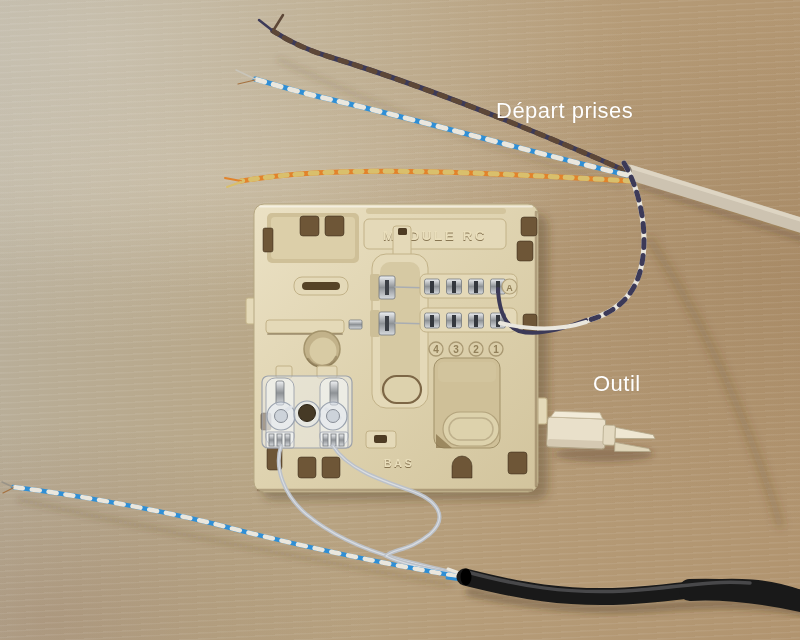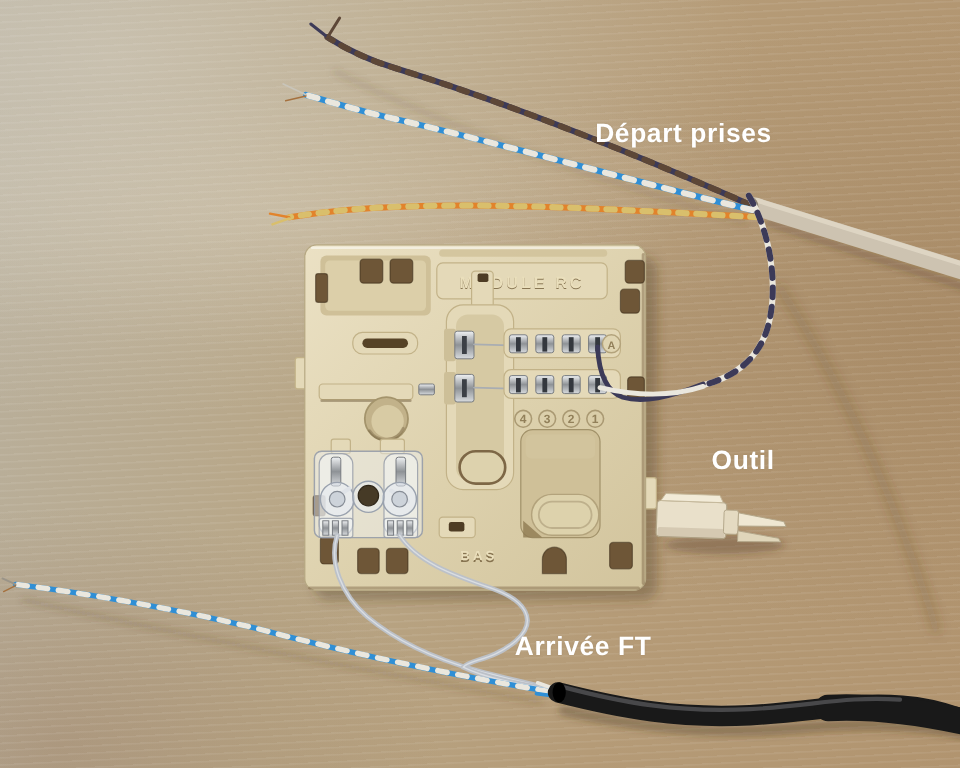--- a/index.html
+++ b/index.html
@@ -9,21 +9,21 @@
     background:
       repeating-linear-gradient(177deg, rgba(255,255,255,.07) 0px, rgba(255,255,255,.07) 1px, transparent 2px, transparent 6px),
       radial-gradient(900px 500px at 12% 8%, rgba(238,238,232,.30), transparent 60%),
       radial-gradient(650px 160px at 30% 28%, rgba(255,250,238,.14), transparent 70%),
       radial-gradient(700px 420px at 97% 42%, rgba(118,84,50,.16), transparent 62%),
       radial-gradient(520px 320px at 6% 97%, rgba(128,84,58,.22), transparent 62%),
       linear-gradient(100deg, var(--cardboard-light,#b9b09d) 0%, #b8a686 36%, var(--cardboard,#b59b77) 66%, var(--cardboard-warm,#b1946f) 100%);
   }
   #photo svg{position:absolute;left:0;top:0;}
   .lbl{
-    position:absolute;color:var(--label-text,#fff);font-weight:bold;
+    position:absolute;color:var(--label-text,#fff);font-weight:normal;
     font-size:22px;line-height:1.05;letter-spacing:.5px;white-space:nowrap;
     text-shadow:0 0 1px rgba(120,100,70,.35);
   }
   #lbl-depart{left:496px;top:99px;}
   #lbl-outil{left:593px;top:372px;}
   #lbl-arrivee{left:429px;top:527px;}
 
   
   .wire{fill:none;stroke-linecap:round;stroke-linejoin:round}
   .st-dark{stroke:var(--wire-dark,#3c3a58)} .st-brown{stroke:var(--wire-brown,#5d4737)}
@@ -259,15 +259,14 @@
     <polygon points="3,7 55,7 52,1 7,1" fill="#f2ebd8" stroke="#c5b99b" stroke-width=".8"></polygon>
     <rect x="1" y="29" width="56" height="8" rx="2" fill="rgba(120,100,70,.18)"></rect>
     <rect x="56" y="13" width="12" height="20" rx="2" fill="#e4dac1" stroke="#b3a78a" stroke-width=".8"></rect>
     <polygon points="68,15 106,21 108,25 68,26" fill="#efe7d2" stroke="#b3a78a" stroke-width=".8"></polygon>
     <polygon points="68,30 102,35 104,38 68,39" fill="#e0d6ba" stroke="#b3a78a" stroke-width=".8"></polygon>
   </g>
 </svg>
 
 <div class="lbl" id="lbl-depart">Départ prises</div>
 <div class="lbl" id="lbl-outil">Outil</div>
-<div class="lbl" id="lbl-arrivee">Arrivée FT</div>
 
 </div>
 
 </body></html>

